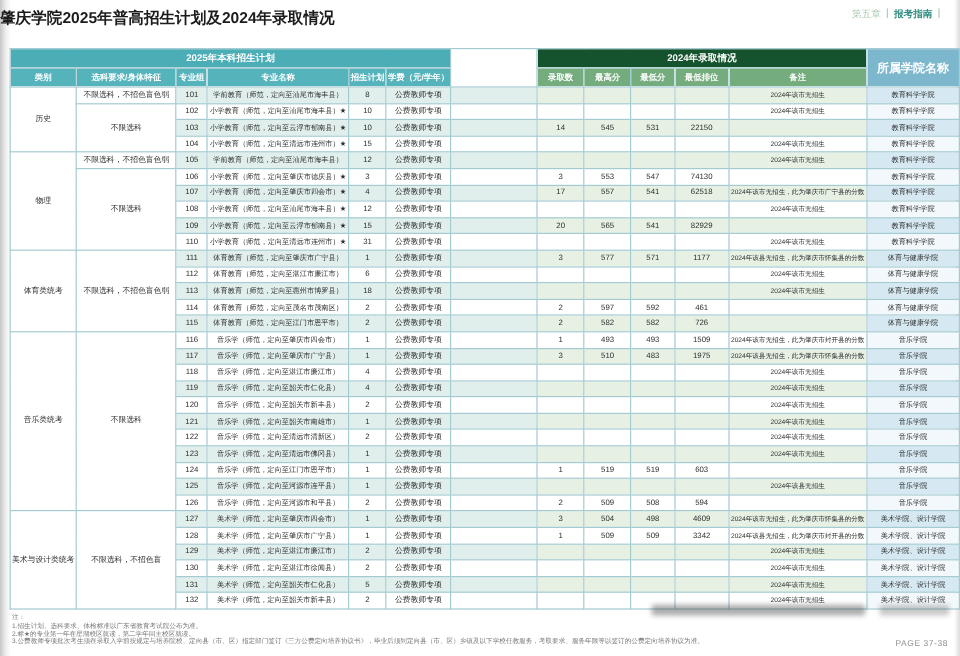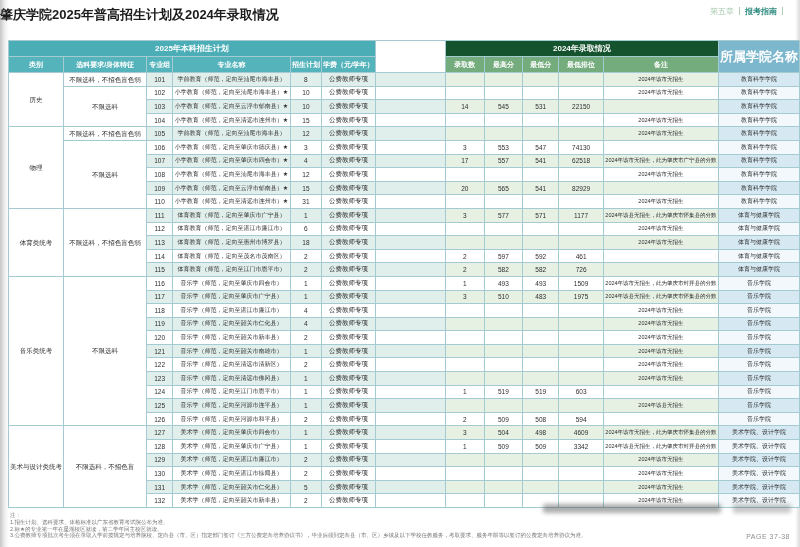--- a/index.html
+++ b/index.html
@@ -22,21 +22,21 @@
   table.adm{position:absolute;left:8px;top:40px;border-collapse:collapse;table-layout:fixed;}
   table.adm th,table.adm td{border:1px solid #a3cbd1;padding:0 1px;overflow:hidden;
         white-space:nowrap;text-align:center;vertical-align:middle;box-sizing:border-box;}
   table.adm thead tr{height:16px;}
   table.adm tbody tr{height:13.6px;}
   th{font-weight:bold;color:#fff;font-size:7px;}
   .h-plan{background:#4badb6;font-size:8px;}
   .h-cols-l{background:#55b3bb;}
   .h-admit{background:#14532d;font-size:8px;}
   .h-cols-m{background:#74ac7d;}
-  .h-college{background:#7db7ce;font-size:13px;}
+  .h-college{background:#7db7ce;font-size:10px;}
   .h-gap{background:#ffffff;border-top:none;border-bottom:none;}
 
   td{font-size:6.5px;color:#2e2e2e;}
   td.c-cat{background:#fff;font-size:6.5px;white-space:normal;line-height:7.5px;}
   td.c-sel{background:#fff;white-space:normal;line-height:7.5px;}
   td.c-major{font-size:6px;}
   td.c-remark{font-size:5.5px;}
   td.c-college{font-size:6px;background:#f2f8fb;}
   tr.tint td.lc{background:#e0eeec;}
   tr.tint td.mc{background:#e6f1e4;}

